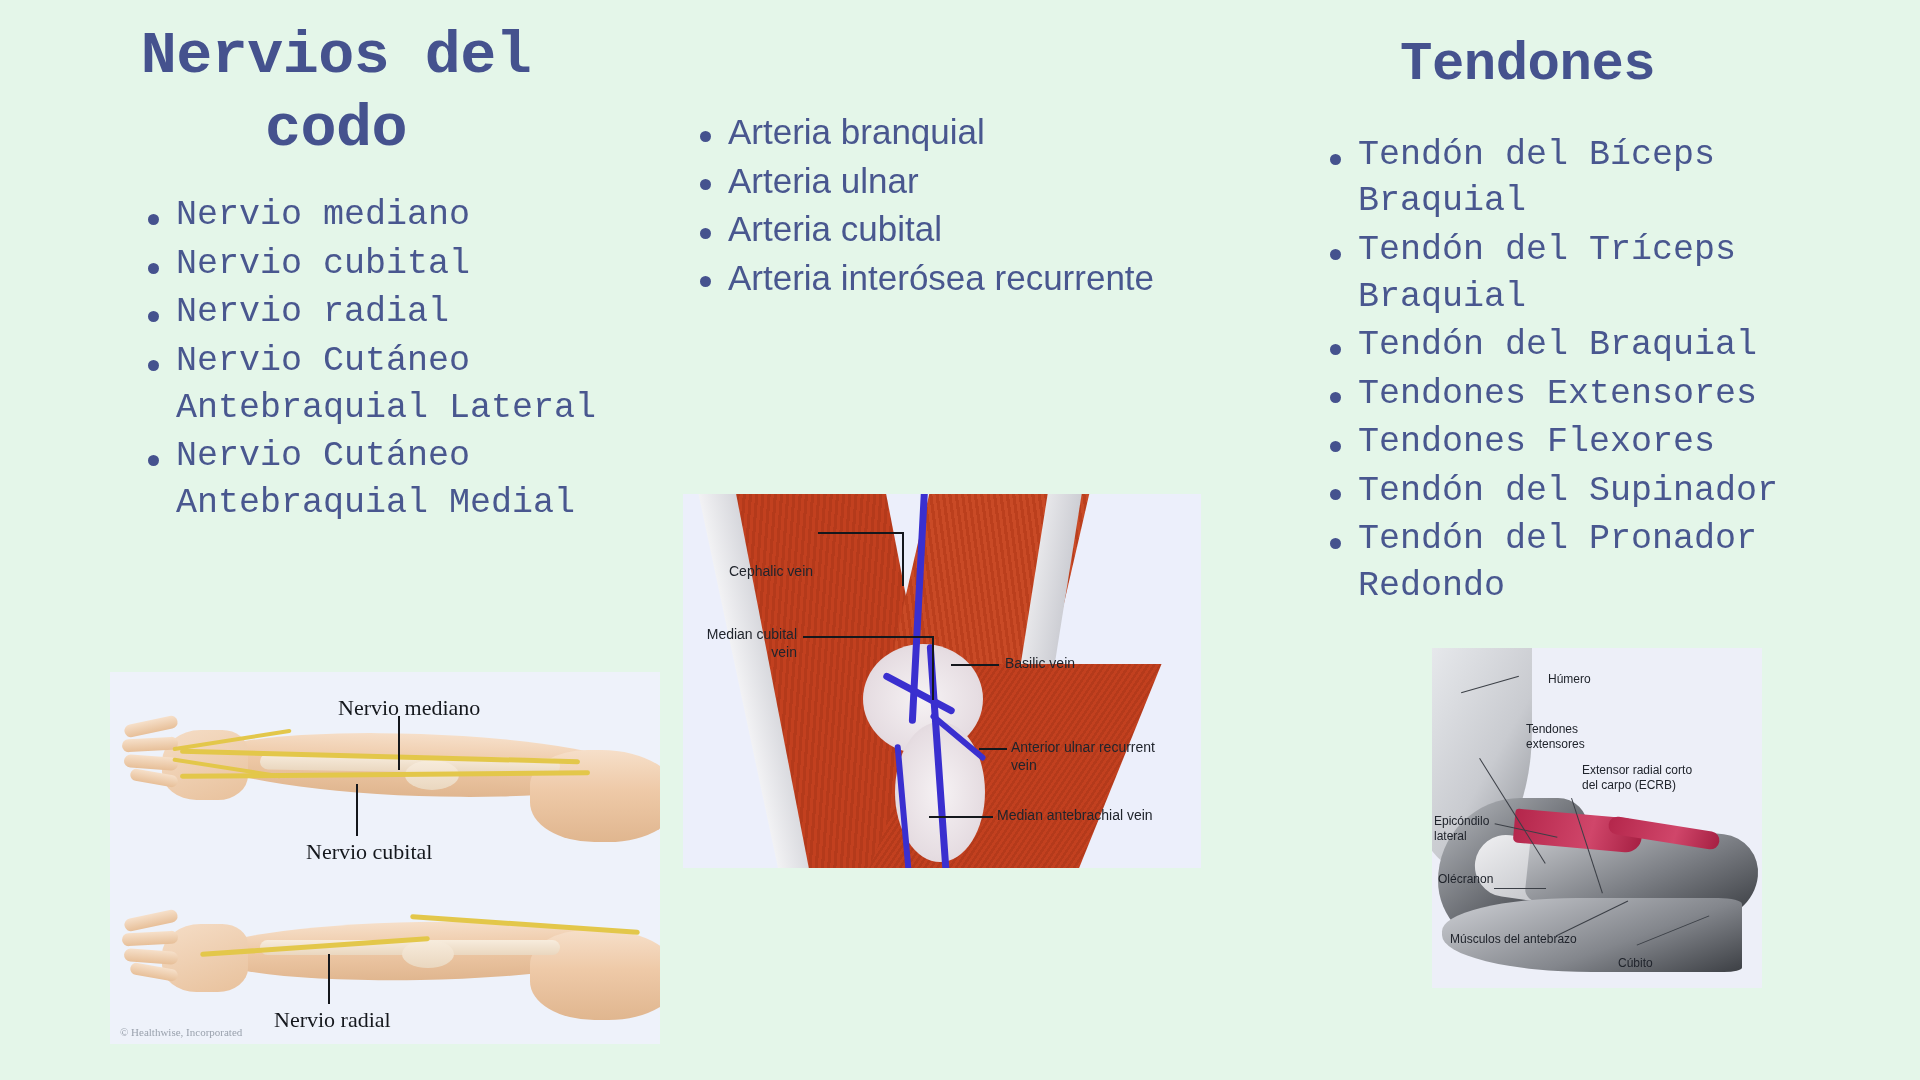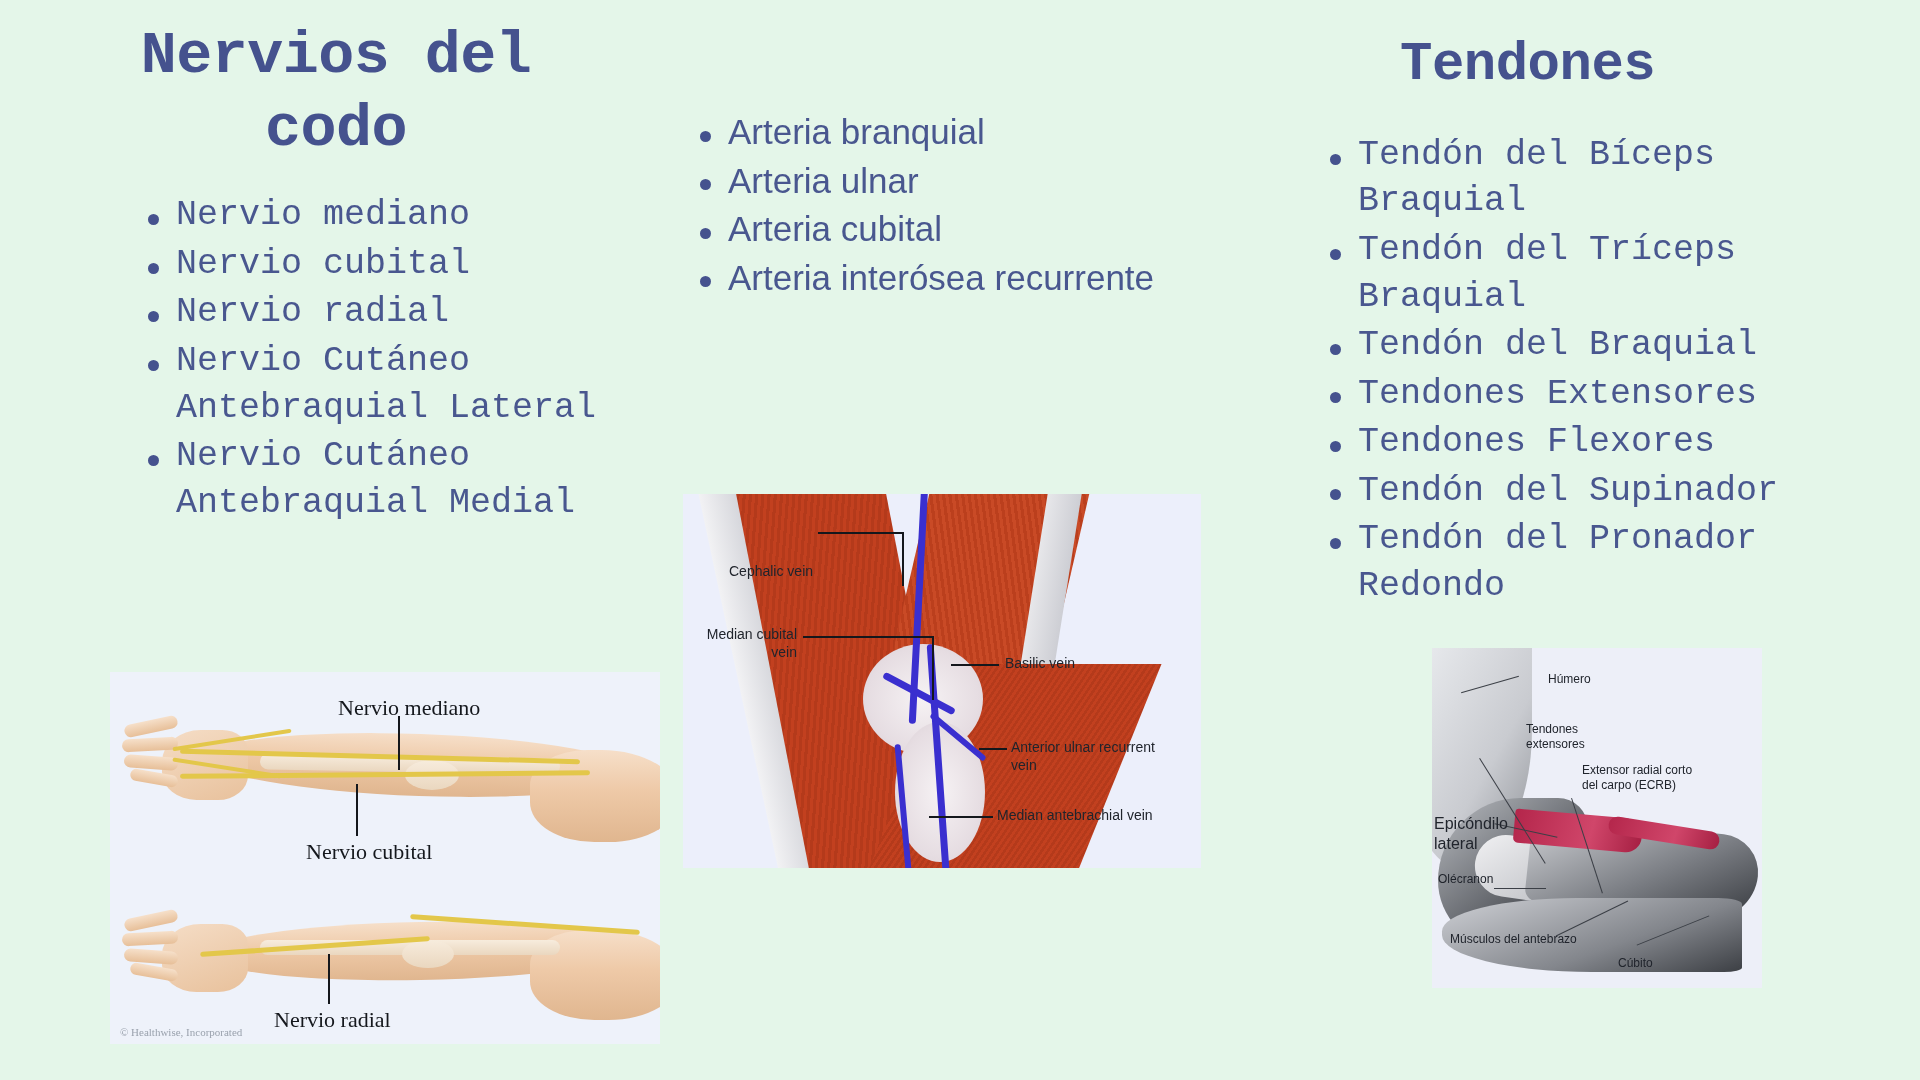--- a/index.html
+++ b/index.html
@@ -306,21 +306,21 @@
     <div class="leader thin" style="left:28px; top:36px; width:60px; height:1px; transform:rotate(-16deg);"></div>
     <span class="fig-label" style="left:88px; top:24px; font-size:12px;margin-left:28px;">Húmero</span>
 
     <div class="leader thin" style="left:48px; top:110px; width:124px; height:1px; transform:rotate(58deg); transform-origin:left top;"></div>
     <span class="fig-label" style="left:94px; top:74px; font-size:12px; width:96px;">Tendones extensores</span>
 
     <div class="leader thin" style="left:140px; top:150px; width:100px; height:1px; transform:rotate(72deg); transform-origin:left top;"></div>
     <span class="fig-label" style="left:150px; top:92px; font-size:12px; width:126px;margin-top:23px;">Extensor radial corto del carpo (ECRB)</span>
 
     <div class="leader thin" style="left:62px; top:182px; width:64px; height:1px; transform:rotate(12deg);"></div>
-    <span class="fig-label" style="left:2px; top:166px; font-size:16px; width:62px;">Epicóndilo lateral</span>
+    <span class="fig-label" style="left:2px; top:166px; font-size:12px; width:62px;">Epicóndilo lateral</span>
 
     <div class="leader thin" style="left:62px; top:240px; width:52px; height:1px;"></div>
     <span class="fig-label" style="left:6px; top:224px; font-size:12px;">Olécranon</span>
 
     <div class="leader thin" style="left:120px; top:270px; width:80px; height:1px; transform:rotate(-26deg);"></div>
     <span class="fig-label" style="left:18px; top:284px; font-size:12px;">Músculos del antebrazo</span>
 
     <div class="leader thin" style="left:202px; top:282px; width:78px; height:1px; transform:rotate(-22deg);"></div>
     <span class="fig-label" style="left:186px; top:308px; font-size:12px;">Cúbito</span>
   </div>

